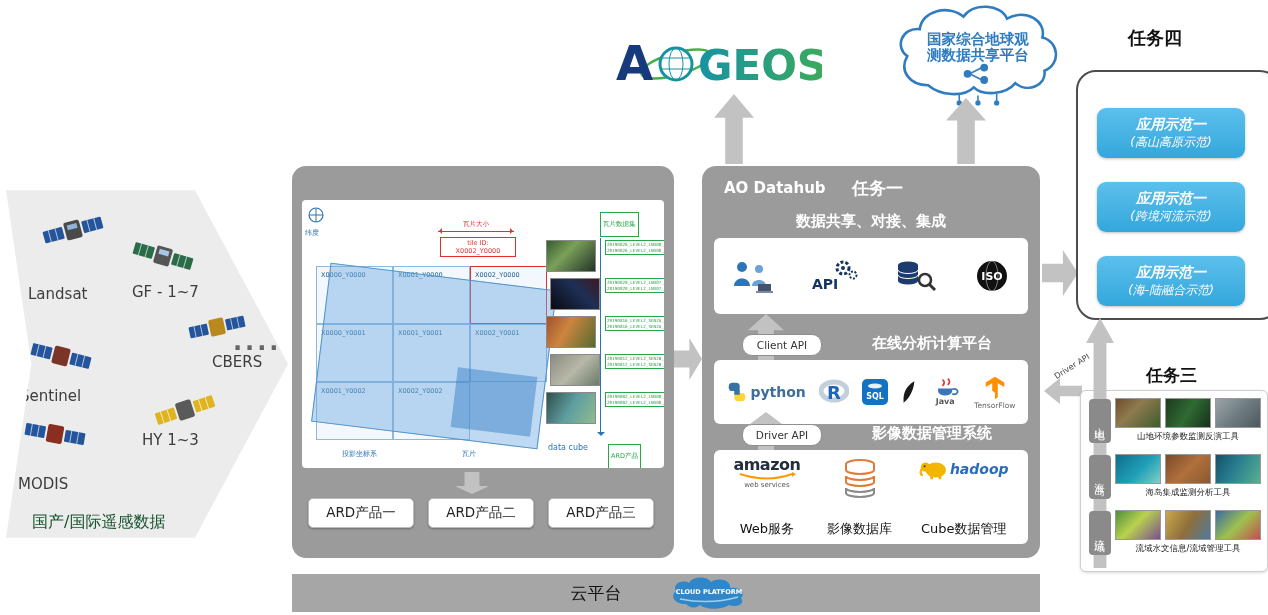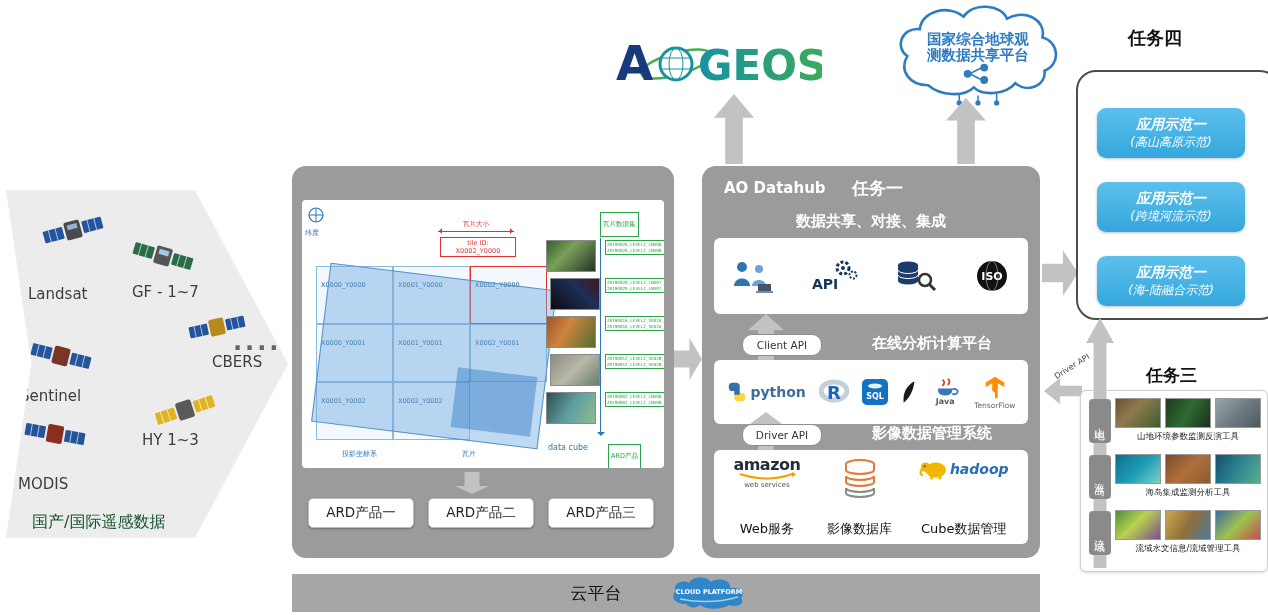--- a/index.html
+++ b/index.html
@@ -21,21 +21,21 @@
   .arrow.right{clip-path:polygon(0 30%,58% 30%,58% 0,100% 50%,58% 100%,58% 70%,0 70%);}
   .arrow.left{clip-path:polygon(100% 30%,42% 30%,42% 0,0 50%,42% 100%,42% 70%,100% 70%);}
   
   #left-arrow{background:#ececec;clip-path:polygon(0 2%,67% 2%,100% 50%,67% 98%,0 98%,9% 50%);}
   .satlabel{font-size:15px;color:#3d3d3d;}
   #left-caption{font-size:16px;color:#14532d;}
   #dots{font-size:24px;color:#666;letter-spacing:3px;font-weight:bold;}
   
   #t2-white{background:#fff;border-radius:4px;overflow:hidden;}
   .gridwrap{display:grid;grid-template-columns:repeat(3,77px);grid-template-rows:repeat(3,58px);}
-  .cell{background:#f2f8fd;border:1px solid #8fb8da;font-size:6.5px;color:#1f5c8b;padding:14px 0 0 4px;box-sizing:border-box;}
+  .cell{background:#f2f8fd;border:1px solid #8fb8da;font-size:6.5px;color:#1f5c8b;padding:4px 0 0 4px;box-sizing:border-box;}
   .cell.hl{border:1.5px solid #e0312f;}
   .overlay{background:rgba(110,170,225,.45);border:1px solid #4f92cc;transform:rotate(7deg);z-index:2;}
   .overlay2{background:rgba(60,130,200,.5);transform:rotate(7deg);z-index:2;}
   .redbox{border:1px solid #e0312f;background:#fff;color:#e0312f;font-size:6.5px;line-height:8px;text-align:center;z-index:4;padding:1px 2px;}
   .redlabel{color:#e0312f;font-size:6.5px;text-align:center;z-index:4;}
   .dim{height:1px;background:#e0312f;z-index:4;}
   .dim::before,.dim::after{content:"";position:absolute;top:-3px;border:3px solid transparent;}
   .dim::before{left:-2px;border-right-color:#e0312f;}
   .dim::after{right:-2px;border-left-color:#e0312f;}
   .bluelabel{color:#2e75b6;font-size:7px;z-index:3;}

